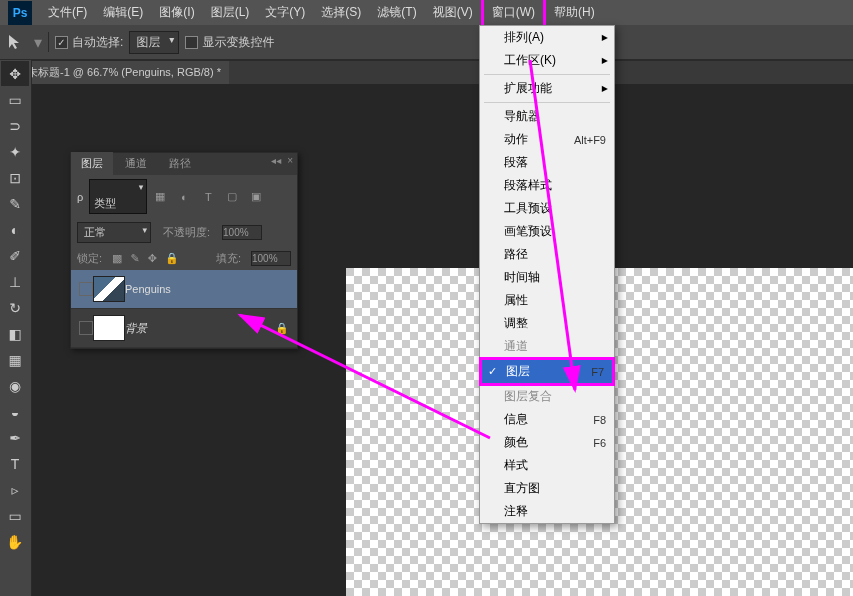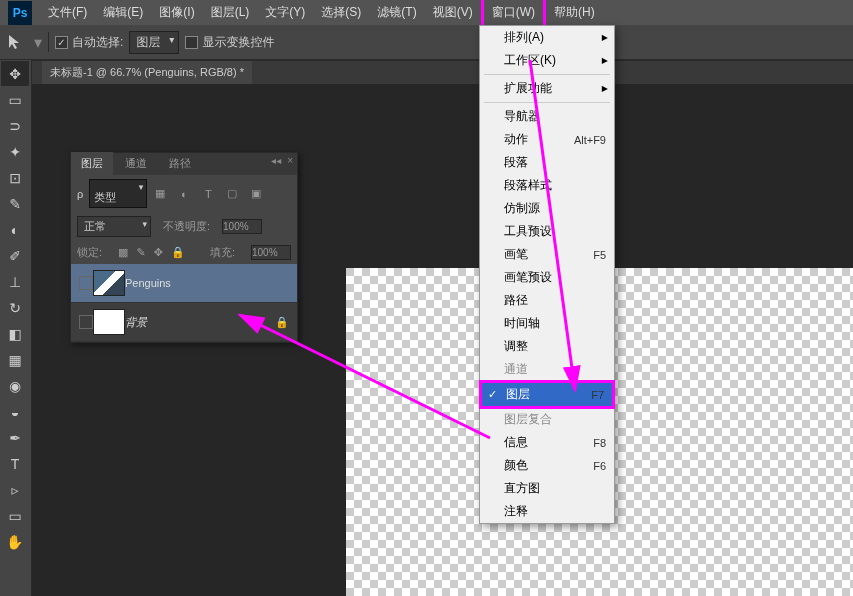--- a/index.html
+++ b/index.html
@@ -11,47 +11,47 @@
 .menu-item.highlighted { border: 3px solid magenta; }
 
 .options-bar { background: #454545; height: 35px; display: flex; align-items: center; padding-left: 4px; gap: 6px; border-bottom: 1px solid #2a2a2a; }
 .move-icon { width: 24px; height: 24px; display: flex; align-items: center; justify-content: center; }
 .checkbox-wrap { display: flex; align-items: center; gap: 4px; color: #ccc; font-size: 12px; }
 .checkbox { width: 13px; height: 13px; border: 1px solid #888; background: #333; display: flex; align-items: center; justify-content: center; }
 .checkbox.checked::after { content: "✓"; color: #ccc; font-size: 10px; }
 .select-box { background: #3a3a3a; border: 1px solid #222; color: #ccc; font-size: 12px; padding: 2px 18px 2px 6px; position: relative; }
 .select-box::after { content: "▾"; position: absolute; right: 4px; top: 2px; font-size: 10px; }
 
-.tab-bar { background: #393939; height: 24px; display: flex; align-items: flex-end; padding-left: 42px; border-top: 1px solid #2a2a2a; }
+.tab-bar { background: #393939; height: 24px; display: flex; align-items: flex-end; padding-left: 19px; border-top: 1px solid #2a2a2a; }
 .doc-tab { color: #ccc; font-size: 11px; padding: 4px 8px; background: #454545; }
 
 .toolbar { position: absolute; left: 0; top: 60px; width: 32px; background: #454545; height: 536px; border-right: 1px solid #2a2a2a; }
 .tool { width: 28px; height: 25px; margin: 1px; display: flex; align-items: center; justify-content: center; color: #ccc; font-size: 14px; cursor: pointer; }
 .tool.active { background: #2a2a2a; }
 
 .canvas-area { position: absolute; left: 32px; top: 84px; width: 821px; height: 512px; background: #262626; }
 .checker { position: absolute; left: 314px; top: 184px; width: 539px; height: 412px; 
   background-image: repeating-conic-gradient(#fff 0deg 90deg, #ccc 90deg 180deg);
   background-size: 16px 16px; }
 
 .layers-panel { position: absolute; left: 70px; top: 152px; width: 228px; background: #454545; border: 1px solid #2a2a2a; box-shadow: 2px 2px 6px rgba(0,0,0,0.5); }
 .panel-tabs { display: flex; gap: 2px; background: #383838; height: 22px; align-items: end; }
 .panel-tab { color: #999; font-size: 11px; padding: 4px 10px; cursor: pointer; }
 .panel-tab.active { background: #454545; color: #ddd; }
 .panel-controls { position: absolute; right: 4px; top: 2px; display: flex; gap: 6px; color: #888; font-size: 10px; }
 .panel-row { display: flex; align-items: center; padding: 4px 6px; gap: 6px; }
-.kind-select { background: #2a2a2a; border: 1px solid #111; color: #ccc; font-size: 11px; padding: 10px 16px 2px 4px; position: relative; flex: 0 0 58px; }
+.kind-select { background: #2a2a2a; border: 1px solid #111; color: #ccc; font-size: 11px; padding: 16px 16px 2px 4px; position: relative; flex: 0 0 58px; }
 .kind-select::after { content: "▾"; position: absolute; right: 3px; top: 2px; font-size: 9px; }
 .filter-icons { display: flex; gap: 10px; color: #999; font-size: 11px; }
 .filter-icon { width: 14px; height: 14px; display: flex; align-items: center; justify-content: center; }
 .blend-row { display: flex; align-items: center; padding: 4px 6px; gap: 12px; color: #999; font-size: 11px; }
 .blend-select { background: #3a3a3a; border: 1px solid #222; padding: 2px 30px 2px 6px; position: relative; flex: 0 0 74px; color: #ccc; }
 .blend-select::after { content: "▾"; position: absolute; right: 3px; top: 2px; font-size: 9px; }
 .value-box { background: #3a3a3a; border: 1px solid #222; padding: 1px 0; width: 40px; font-size: 10px; }
-.lock-row { display: flex; align-items: center; padding: 4px 6px; gap: 16px; color: #999; font-size: 11px; }
+.lock-row { display: flex; align-items: center; padding: 4px 6px; gap: 10px; color: #999; font-size: 11px; }
 .lock-icons { display: flex; gap: 8px; }
 .layer-list { background: #3d3d3d; }
 .layer-item { display: flex; align-items: center; padding: 6px 8px; gap: 0; border-bottom: 1px solid #333; }
 .layer-item.selected { background: #5a7290; }
 .eye-box { width: 14px; height: 14px; border: 1px solid #666; }
 .thumb { width: 32px; height: 26px; background: #fff; border: 1px solid #222; }
 .thumb.img { background: linear-gradient(135deg, #4a6a8a 40%, #fff 40%, #fff 60%, #345 60%); }
 .layer-name { color: #ddd; font-size: 11px; flex: 1; }
 .layer-item .lock { color: #888; font-size: 11px; }
 
@@ -187,32 +187,32 @@
 <div class="dropdown-menu" id="win-menu">
     <div class="menu-row">排列(A)<span class="arrow">▶</span></div>
     <div class="menu-row">工作区(K)<span class="arrow">▶</span></div>
     <div class="menu-sep"></div>
     <div class="menu-row">扩展功能<span class="arrow">▶</span></div>
     <div class="menu-sep"></div>
     <div class="menu-row">导航器</div>
     <div class="menu-row">动作<span class="shortcut">Alt+F9</span></div>
     <div class="menu-row">段落</div>
     <div class="menu-row">段落样式</div>
-    <div class="menu-row">仿制源</div>
     <div class="menu-row">工具预设</div>
-    <div class="menu-row">画笔<span class="shortcut">F5</span></div>
     <div class="menu-row">画笔预设</div>
     <div class="menu-row">路径</div>
     <div class="menu-row">时间轴</div>
+    <div class="menu-row">属性</div>
     <div class="menu-row">调整</div>
     <div class="menu-row disabled">通道</div>
     <div class="menu-row checked highlighted-row">图层<span class="shortcut">F7</span></div>
     <div class="menu-row disabled">图层复合</div>
     <div class="menu-row">信息<span class="shortcut">F8</span></div>
     <div class="menu-row">颜色<span class="shortcut">F6</span></div>
+    <div class="menu-row">样式</div>
     <div class="menu-row">直方图</div>
     <div class="menu-row">注释</div>
   </div>
 
 <svg class="arrow-annotation" width="853" height="596" style="left:0;top:0">
   <defs>
       <marker id="ah" markerWidth="10" markerHeight="10" refX="8" refY="3" orient="auto">
         <path d="M0,0 L9,3 L0,6 Z" fill="magenta"></path>
       </marker>
     </defs>

